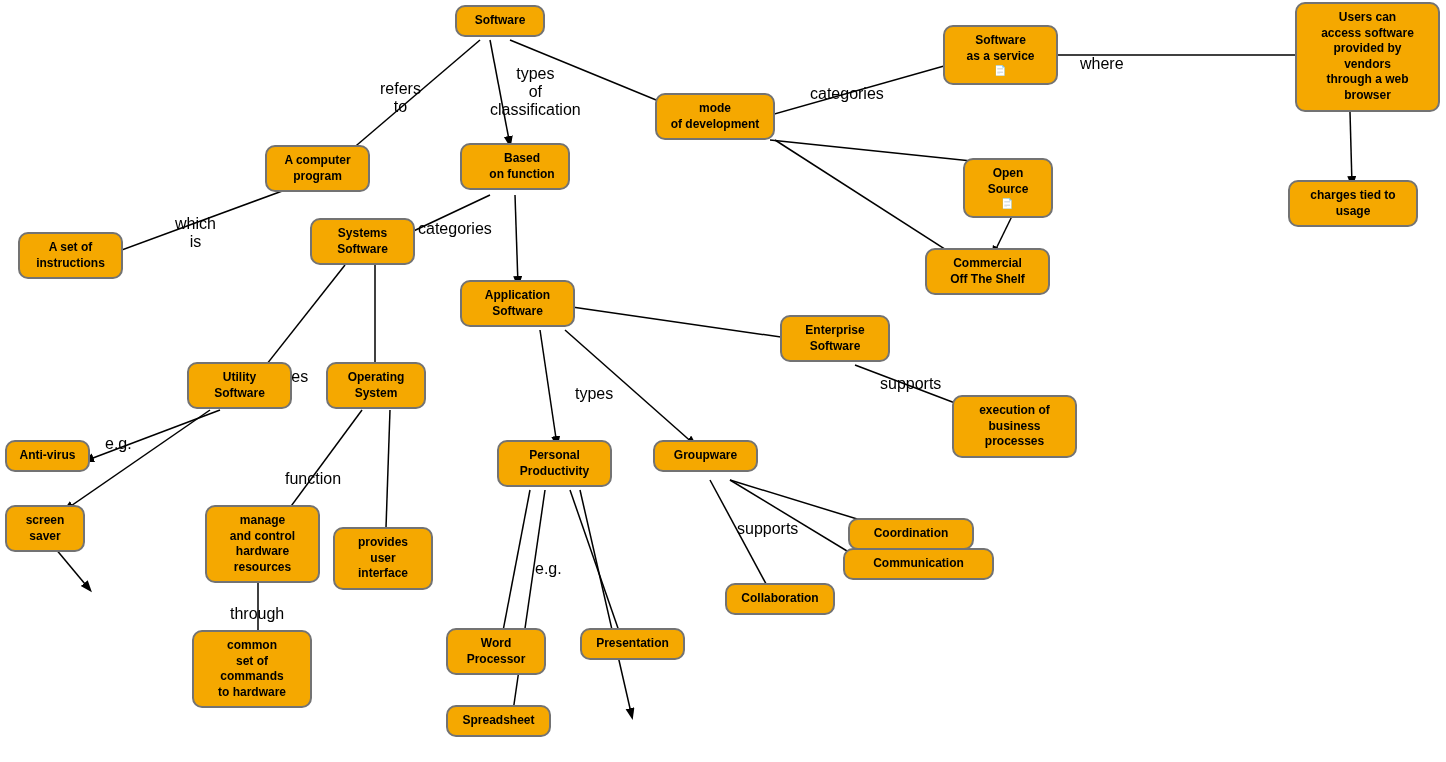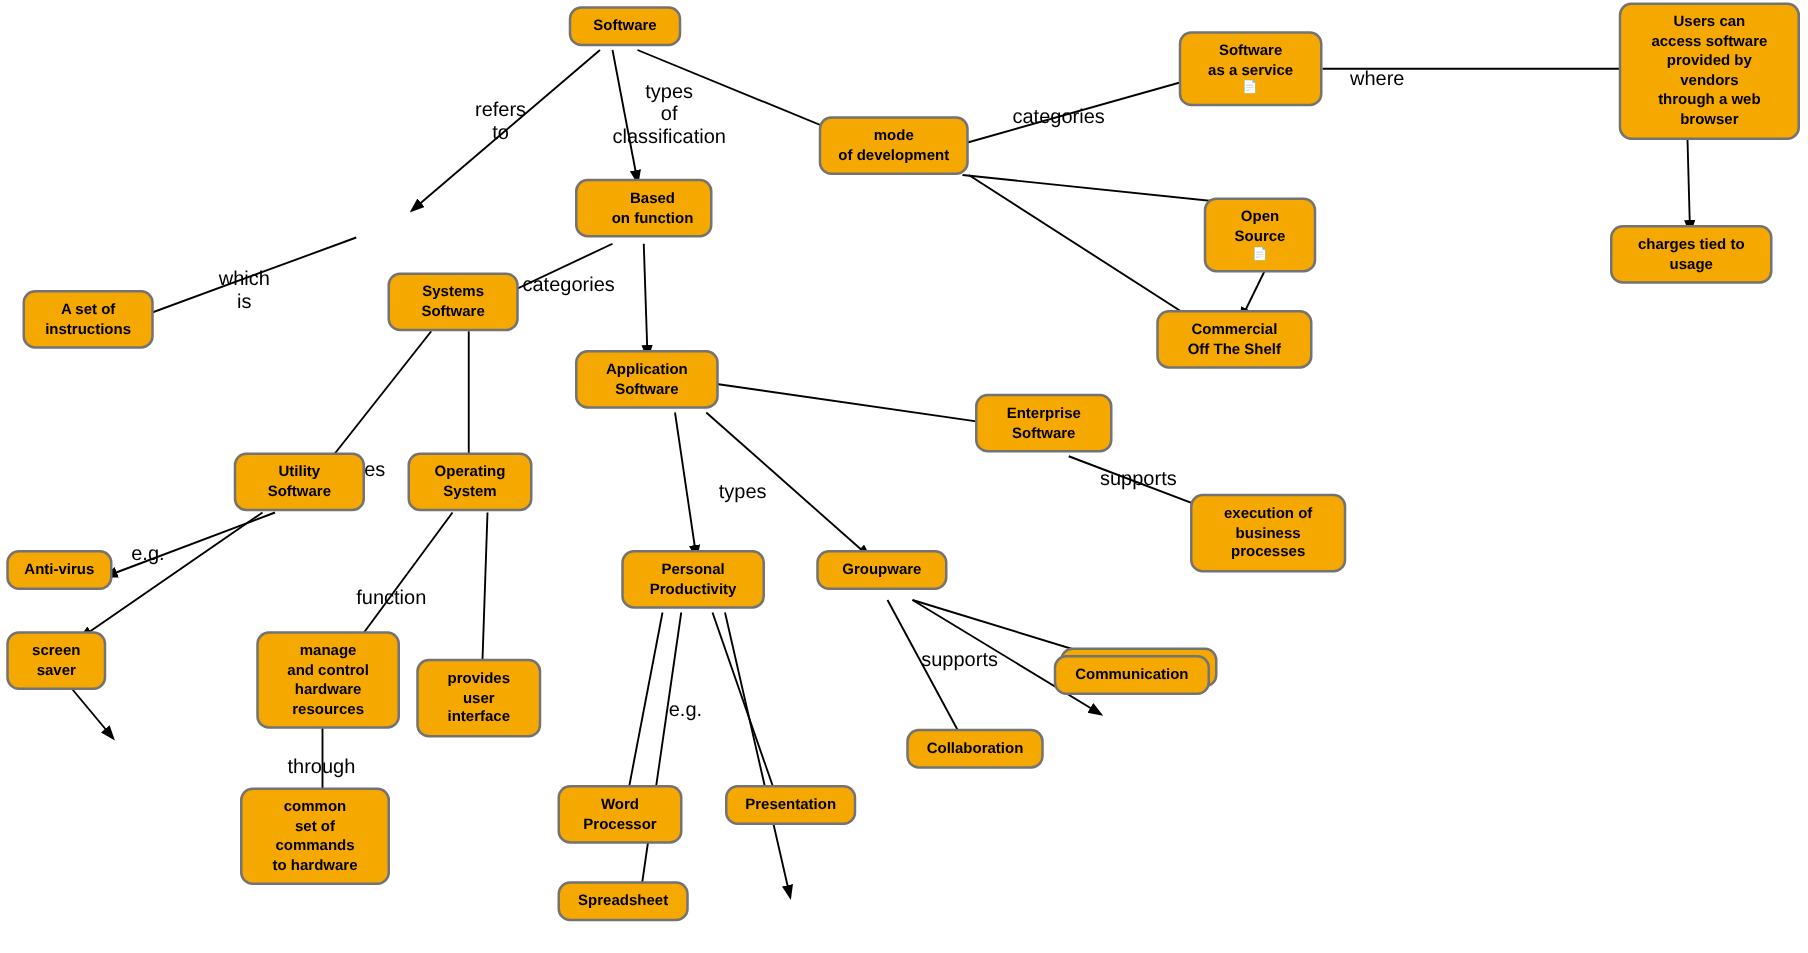--- a/index.html
+++ b/index.html
@@ -139,40 +139,41 @@
   <div class="label" style="left:270px;top:368px;">types</div>
   <div class="label" style="left:105px;top:435px;">e.g.</div>
   <div class="label" style="left:285px;top:470px;">function</div>
   <div class="label" style="left:230px;top:605px;">through</div>
   <div class="label" style="left:575px;top:385px;">types</div>
   <div class="label" style="left:535px;top:560px;">e.g.</div>
   <div class="label" style="left:880px;top:375px;">supports</div>
   <div class="label" style="left:737px;top:520px;">supports</div>
 
   <div class="node" style="left:455px;top:5px;width:90px;">Software</div>
+  <div class="node" style="left:265px;top:145px;width:105px;">A computer<br>program</div>
   <div class="node" style="left:18px;top:232px;width:105px;">A set of<br>instructions</div>
   <div class="node" style="left:460px;top:143px;width:110px;padding-left:24px;">Based<br>on function</div>
   <div class="node" style="left:655px;top:93px;width:120px;">mode<br>of development</div>
   <div class="node" style="left:310px;top:218px;width:105px;">Systems<br>Software</div>
   <div class="node" style="left:460px;top:280px;width:115px;">Application<br>Software</div>
   <div class="node" style="left:187px;top:362px;width:105px;">Utility<br>Software</div>
   <div class="node" style="left:326px;top:362px;width:100px;">Operating<br>System</div>
   <div class="node" style="left:5px;top:440px;width:85px;">Anti-virus</div>
   <div class="node" style="left:5px;top:505px;width:80px;">screen<br>saver</div>
   <div class="node" style="left:205px;top:505px;width:115px;">manage<br>and control<br>hardware<br>resources</div>
   <div class="node" style="left:333px;top:527px;width:100px;">provides<br>user<br>interface</div>
   <div class="node" style="left:497px;top:440px;width:115px;">Personal<br>Productivity</div>
   <div class="node" style="left:192px;top:630px;width:120px;">common<br>set of<br>commands<br>to hardware</div>
   <div class="node" style="left:653px;top:440px;width:105px;text-align:center;">Groupware</div>
   <div class="node" style="left:446px;top:628px;width:100px;">Word<br>Processor</div>
   <div class="node" style="left:446px;top:705px;width:105px;">Spreadsheet</div>
   <div class="node" style="left:580px;top:628px;width:105px;">Presentation</div>
   <div class="node" style="left:780px;top:315px;width:110px;">Enterprise<br>Software</div>
   <div class="node" style="left:952px;top:395px;width:125px;">execution of<br>business<br>processes</div>
   <div class="node" style="left:848px;top:518px;width:126px;">Coordination</div>
-  <div class="node" style="left:843px;top:524px;width:125px;">Communication</div>
+  <div class="node" style="left:843px;top:548px;width:151px;">Communication</div>
   <div class="node" style="left:725px;top:583px;width:110px;">Collaboration</div>
   <div class="node" style="left:943px;top:25px;width:115px;">Software<br>as a service<br><span class="icon">📄</span></div>
   <div class="node" style="left:963px;top:158px;width:90px;">Open<br>Source<br><span class="icon">📄</span></div>
   <div class="node" style="left:925px;top:248px;width:125px;">Commercial<br>Off The Shelf</div>
   <div class="node" style="left:1295px;top:2px;width:145px;">Users can<br>access software<br>provided by<br>vendors<br>through a web<br>browser</div>
   <div class="node" style="left:1288px;top:180px;width:130px;">charges tied to<br>usage</div>
 </div>
 
 </body></html>

